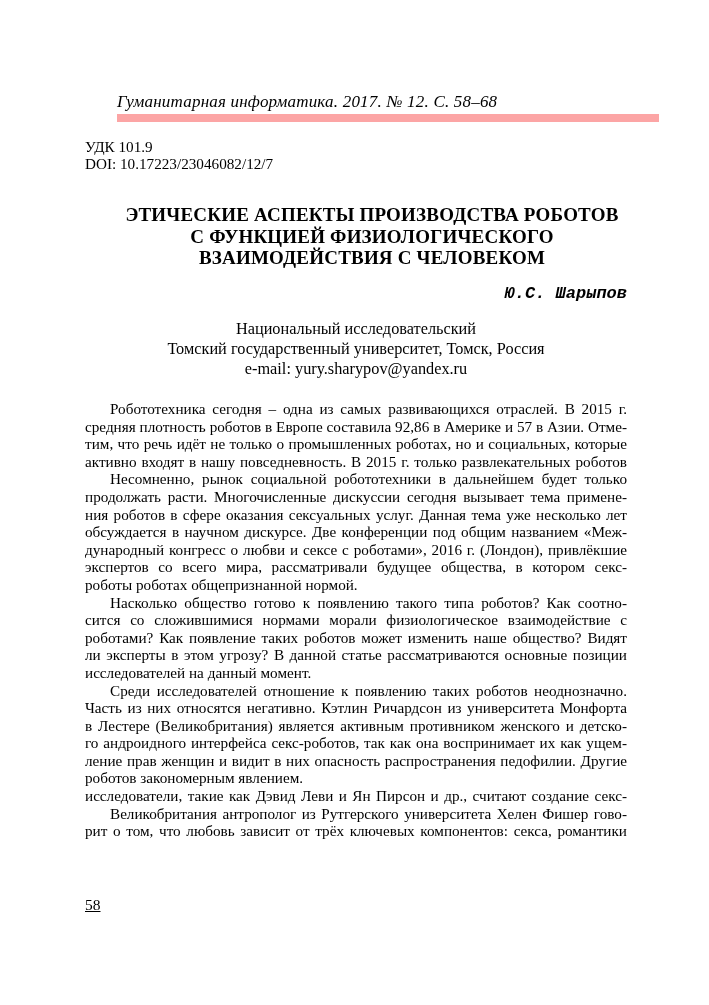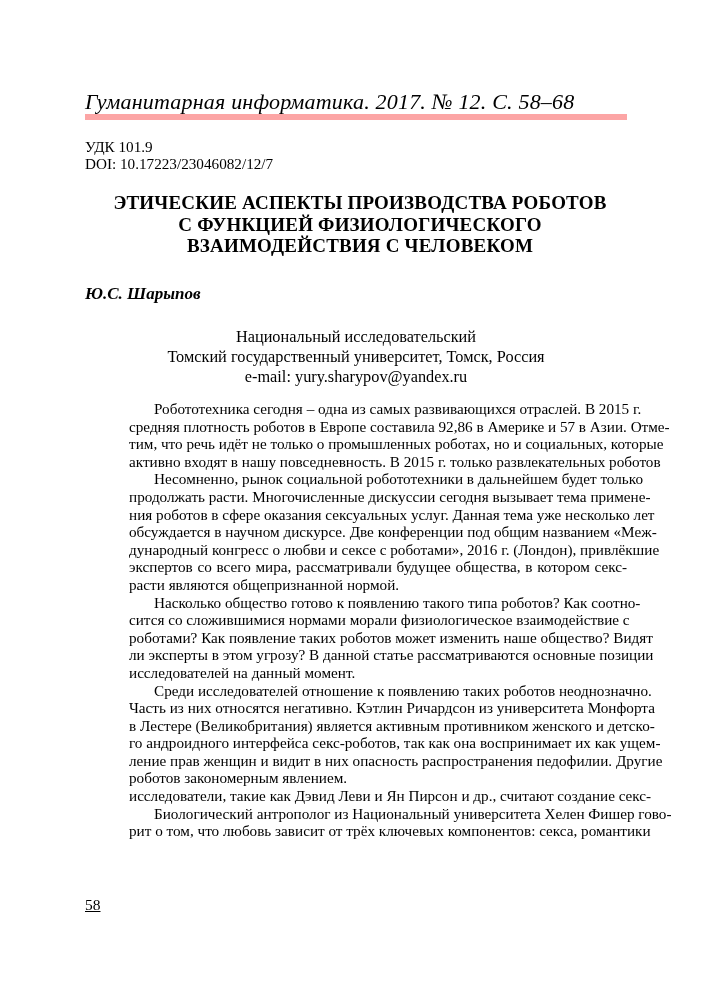--- a/index.html
+++ b/index.html
@@ -18,69 +18,69 @@
   }
   .col {
     position: absolute;
     left: 85px;
     width: 542px;
   }
   
   .running-head {
     top: 92px;
     font-style: italic;
-    font-size: 22px;
+    font-size: 17px;
     line-height: 20px;
     padding-bottom: 2px;
-    border-bottom: 6px solid #fca5a5;
+    border-bottom: 8px solid #fca5a5;
     letter-spacing: 0.2px;
+    margin-left: 32px;
   }
   
   .meta {
     top: 139px;
     font-size: 15.2px;
     line-height: 16.5px;
   }
   
   .title {
     top: 188px;
-    margin: 4px;
+    margin: 16px;
     font-size: 19px;
     font-weight: bold;
     line-height: 21.5px;
     text-align: center;
     letter-spacing: 0.2px;
   }
   
   .author {
     top: 284px;
     font-size: 17px;
     font-weight: bold;
     font-style: italic;
-    text-align: left;
+    text-align: right;
+    font-family: Liberation Mono, monospace;
   }
   
   .affiliation {
     top: 319px;
     font-size: 16.3px;
     line-height: 20px;
     text-align: center;
-    margin-top: 8px;
   }
   
   .bodytext {
     top: 400px;
     font-size: 15.2px;
   }
   .bline {
     line-height: 17.6px;
     text-align: justify;
     text-align-last: justify;
     white-space: nowrap;
-    margin-left: 44px;
   }
   .bline.first {
     text-indent: 25px;
   }
   .bline.last {
     text-align-last: left;
   }
   
   .pageno {
     position: absolute;
@@ -123,39 +123,39 @@
         <div class="bline">тим, что речь идёт не только о промышленных роботах, но и социальных, которые</div>
         <div class="bline">активно входят в нашу повседневность. В 2015 г. только развлекательных роботов</div>
       </div>
       <div class="para">
         <div class="bline first">Несомненно, рынок социальной робототехники в дальнейшем будет только</div>
         <div class="bline">продолжать расти. Многочисленные дискуссии сегодня вызывает тема примене-</div>
         <div class="bline">ния роботов в сфере оказания сексуальных услуг. Данная тема уже несколько лет</div>
         <div class="bline">обсуждается в научном дискурсе. Две конференции под общим названием «Меж-</div>
         <div class="bline">дународный конгресс о любви и сексе с роботами», 2016 г. (Лондон), привлёкшие</div>
         <div class="bline">экспертов со всего мира, рассматривали будущее общества, в котором секс-</div>
-        <div class="bline last">расти являются общепризнанной нормой.</div>
+        <div class="bline last">роботы роботах общепризнанной нормой.</div>
       </div>
       <div class="para">
         <div class="bline first">Насколько общество готово к появлению такого типа роботов? Как соотно-</div>
         <div class="bline">сится со сложившимися нормами морали физиологическое взаимодействие с</div>
         <div class="bline">роботами? Как появление таких роботов может изменить наше общество? Видят</div>
         <div class="bline">ли эксперты в этом угрозу? В данной статье рассматриваются основные позиции</div>
         <div class="bline last">исследователей на данный момент.</div>
       </div>
       <div class="para">
         <div class="bline first">Среди исследователей отношение к появлению таких роботов неоднозначно.</div>
         <div class="bline">Часть из них относятся негативно. Кэтлин Ричардсон из университета Монфорта</div>
         <div class="bline">в Лестере (Великобритания) является активным противником женского и детско-</div>
         <div class="bline">го андроидного интерфейса секс-роботов, так как она воспринимает их как ущем-</div>
         <div class="bline">ление прав женщин и видит в них опасность распространения педофилии. Другие</div>
         <div class="bline last">роботов закономерным явлением.</div>
         <div class="bline">исследователи, такие как Дэвид Леви и Ян Пирсон и др., считают создание секс-</div>
       </div>
       <div class="para">
-        <div class="bline first">Биологический антрополог из Национальный университета Хелен Фишер гово-</div>
+        <div class="bline first">Великобритания антрополог из Рутгерского университета Хелен Фишер гово-</div>
         <div class="bline">рит о том, что любовь зависит от трёх ключевых компонентов: секса, романтики</div>
       </div>
     </div>
 
   <div class="pageno">58</div>
 
 </div>
 
 </body></html>

